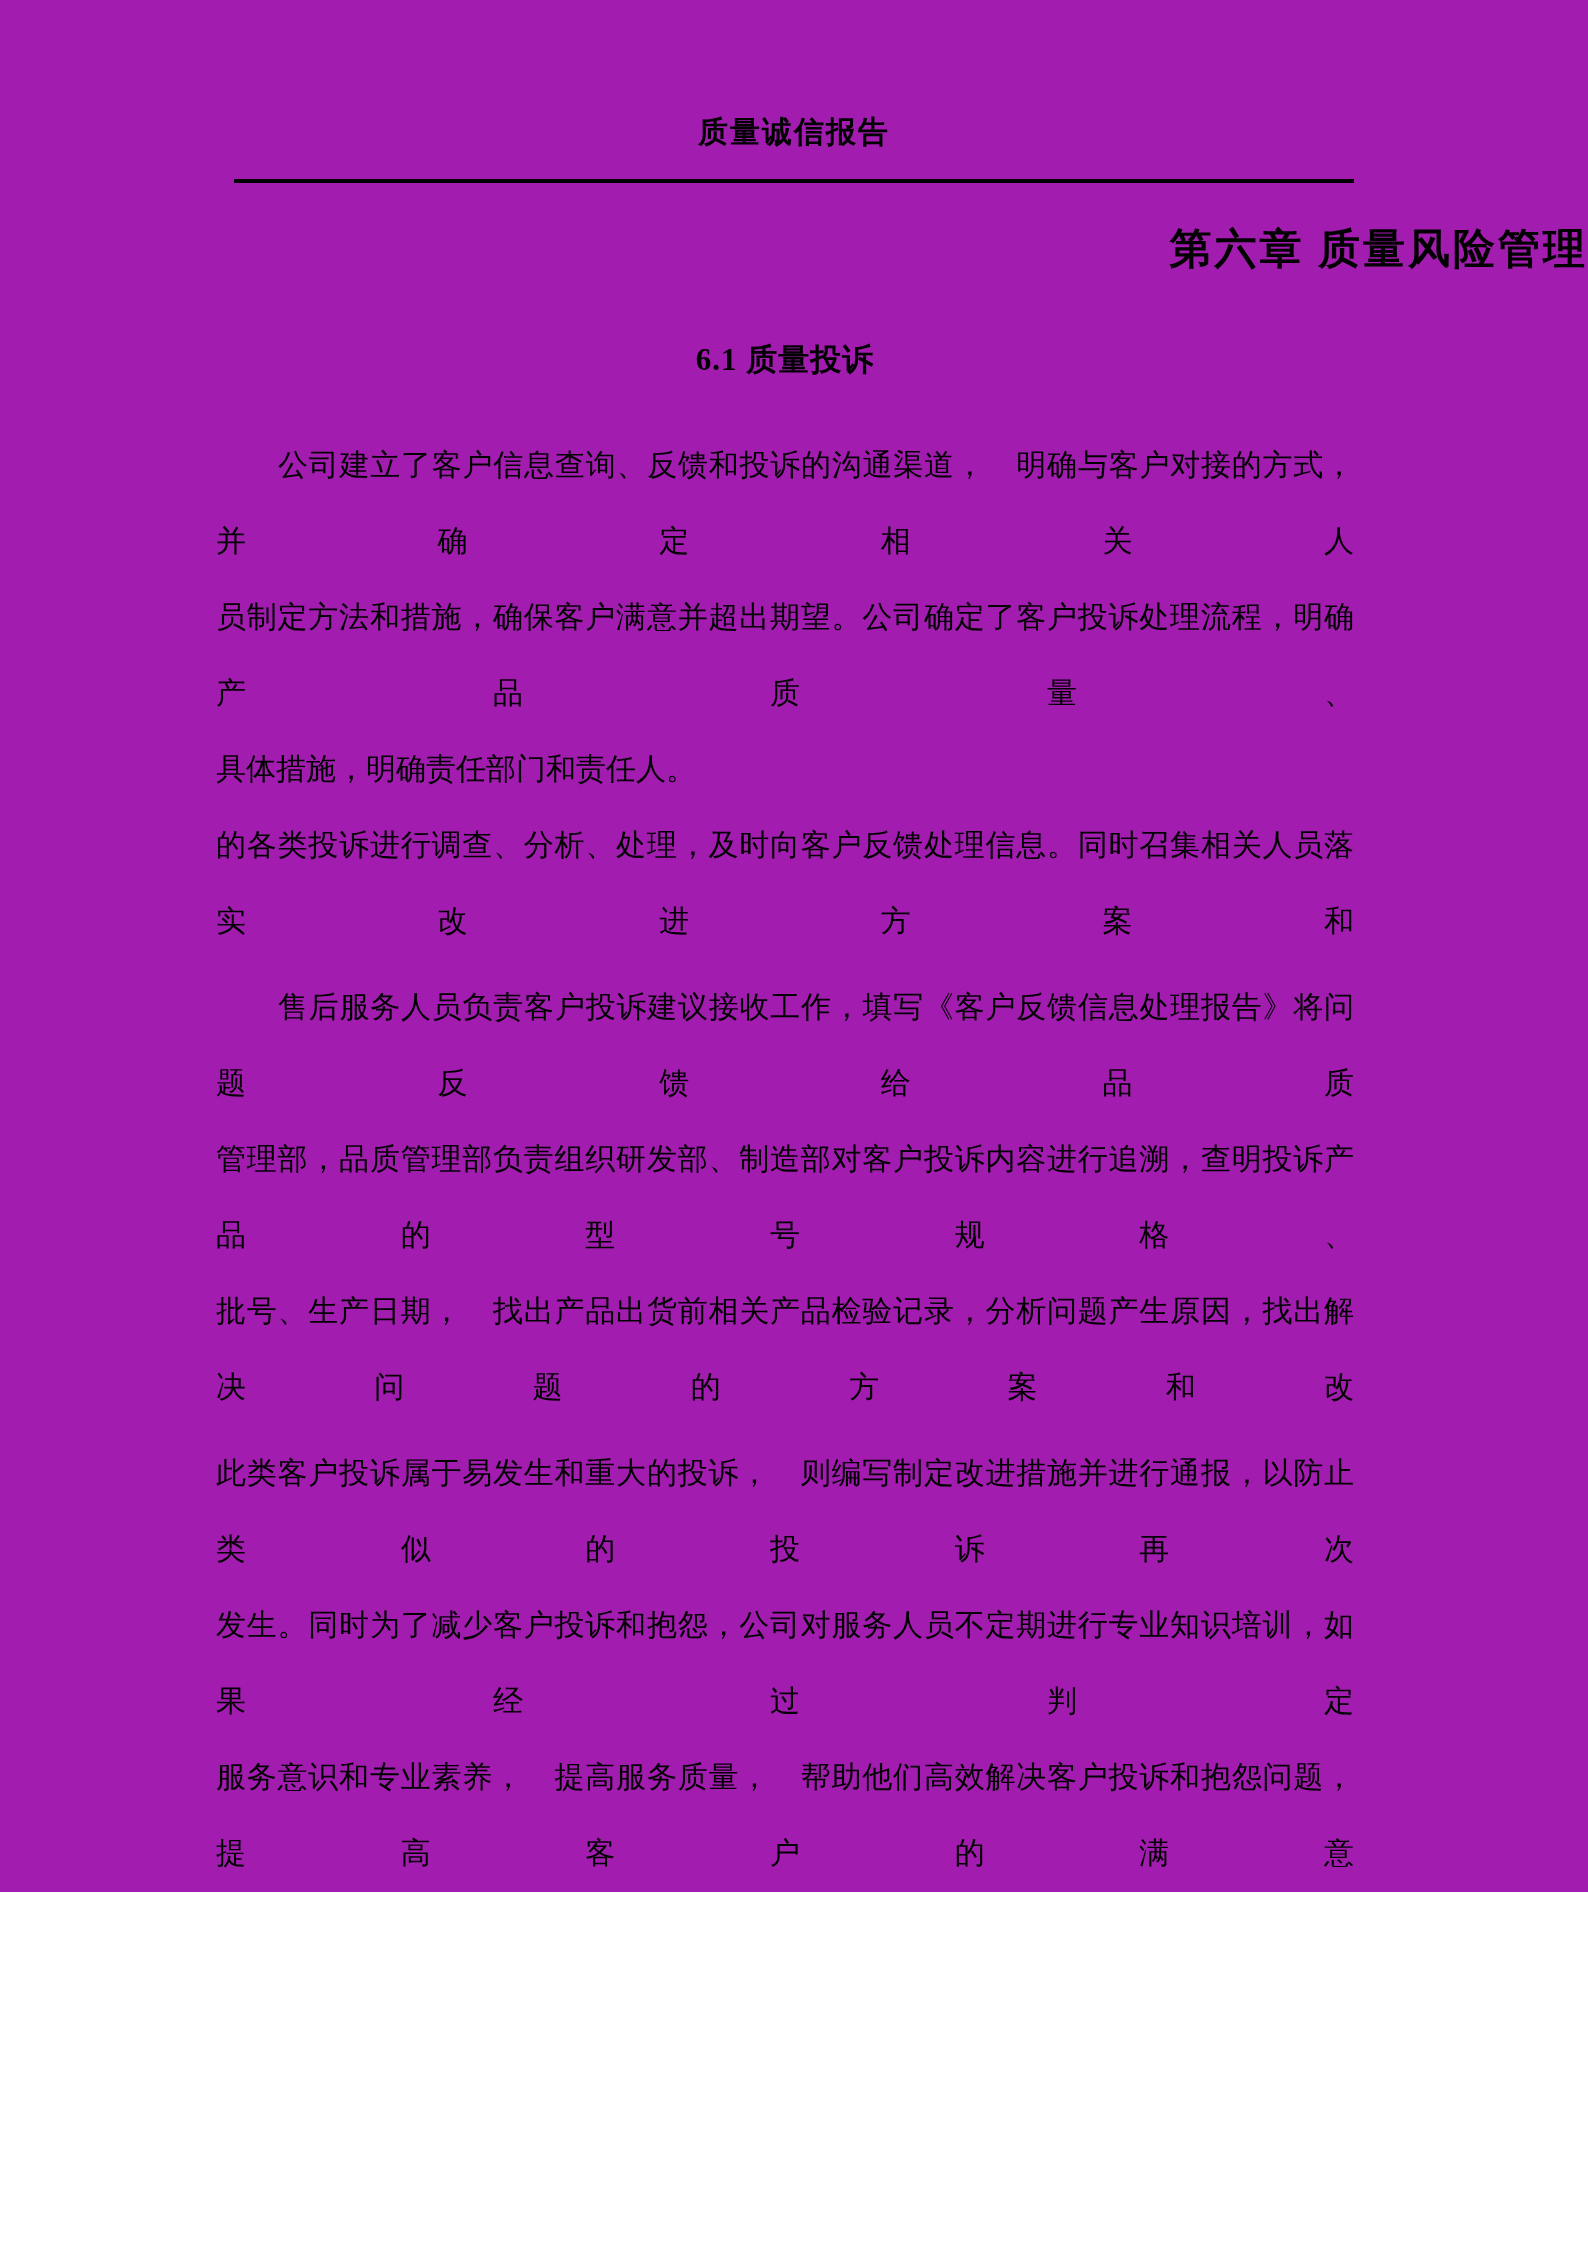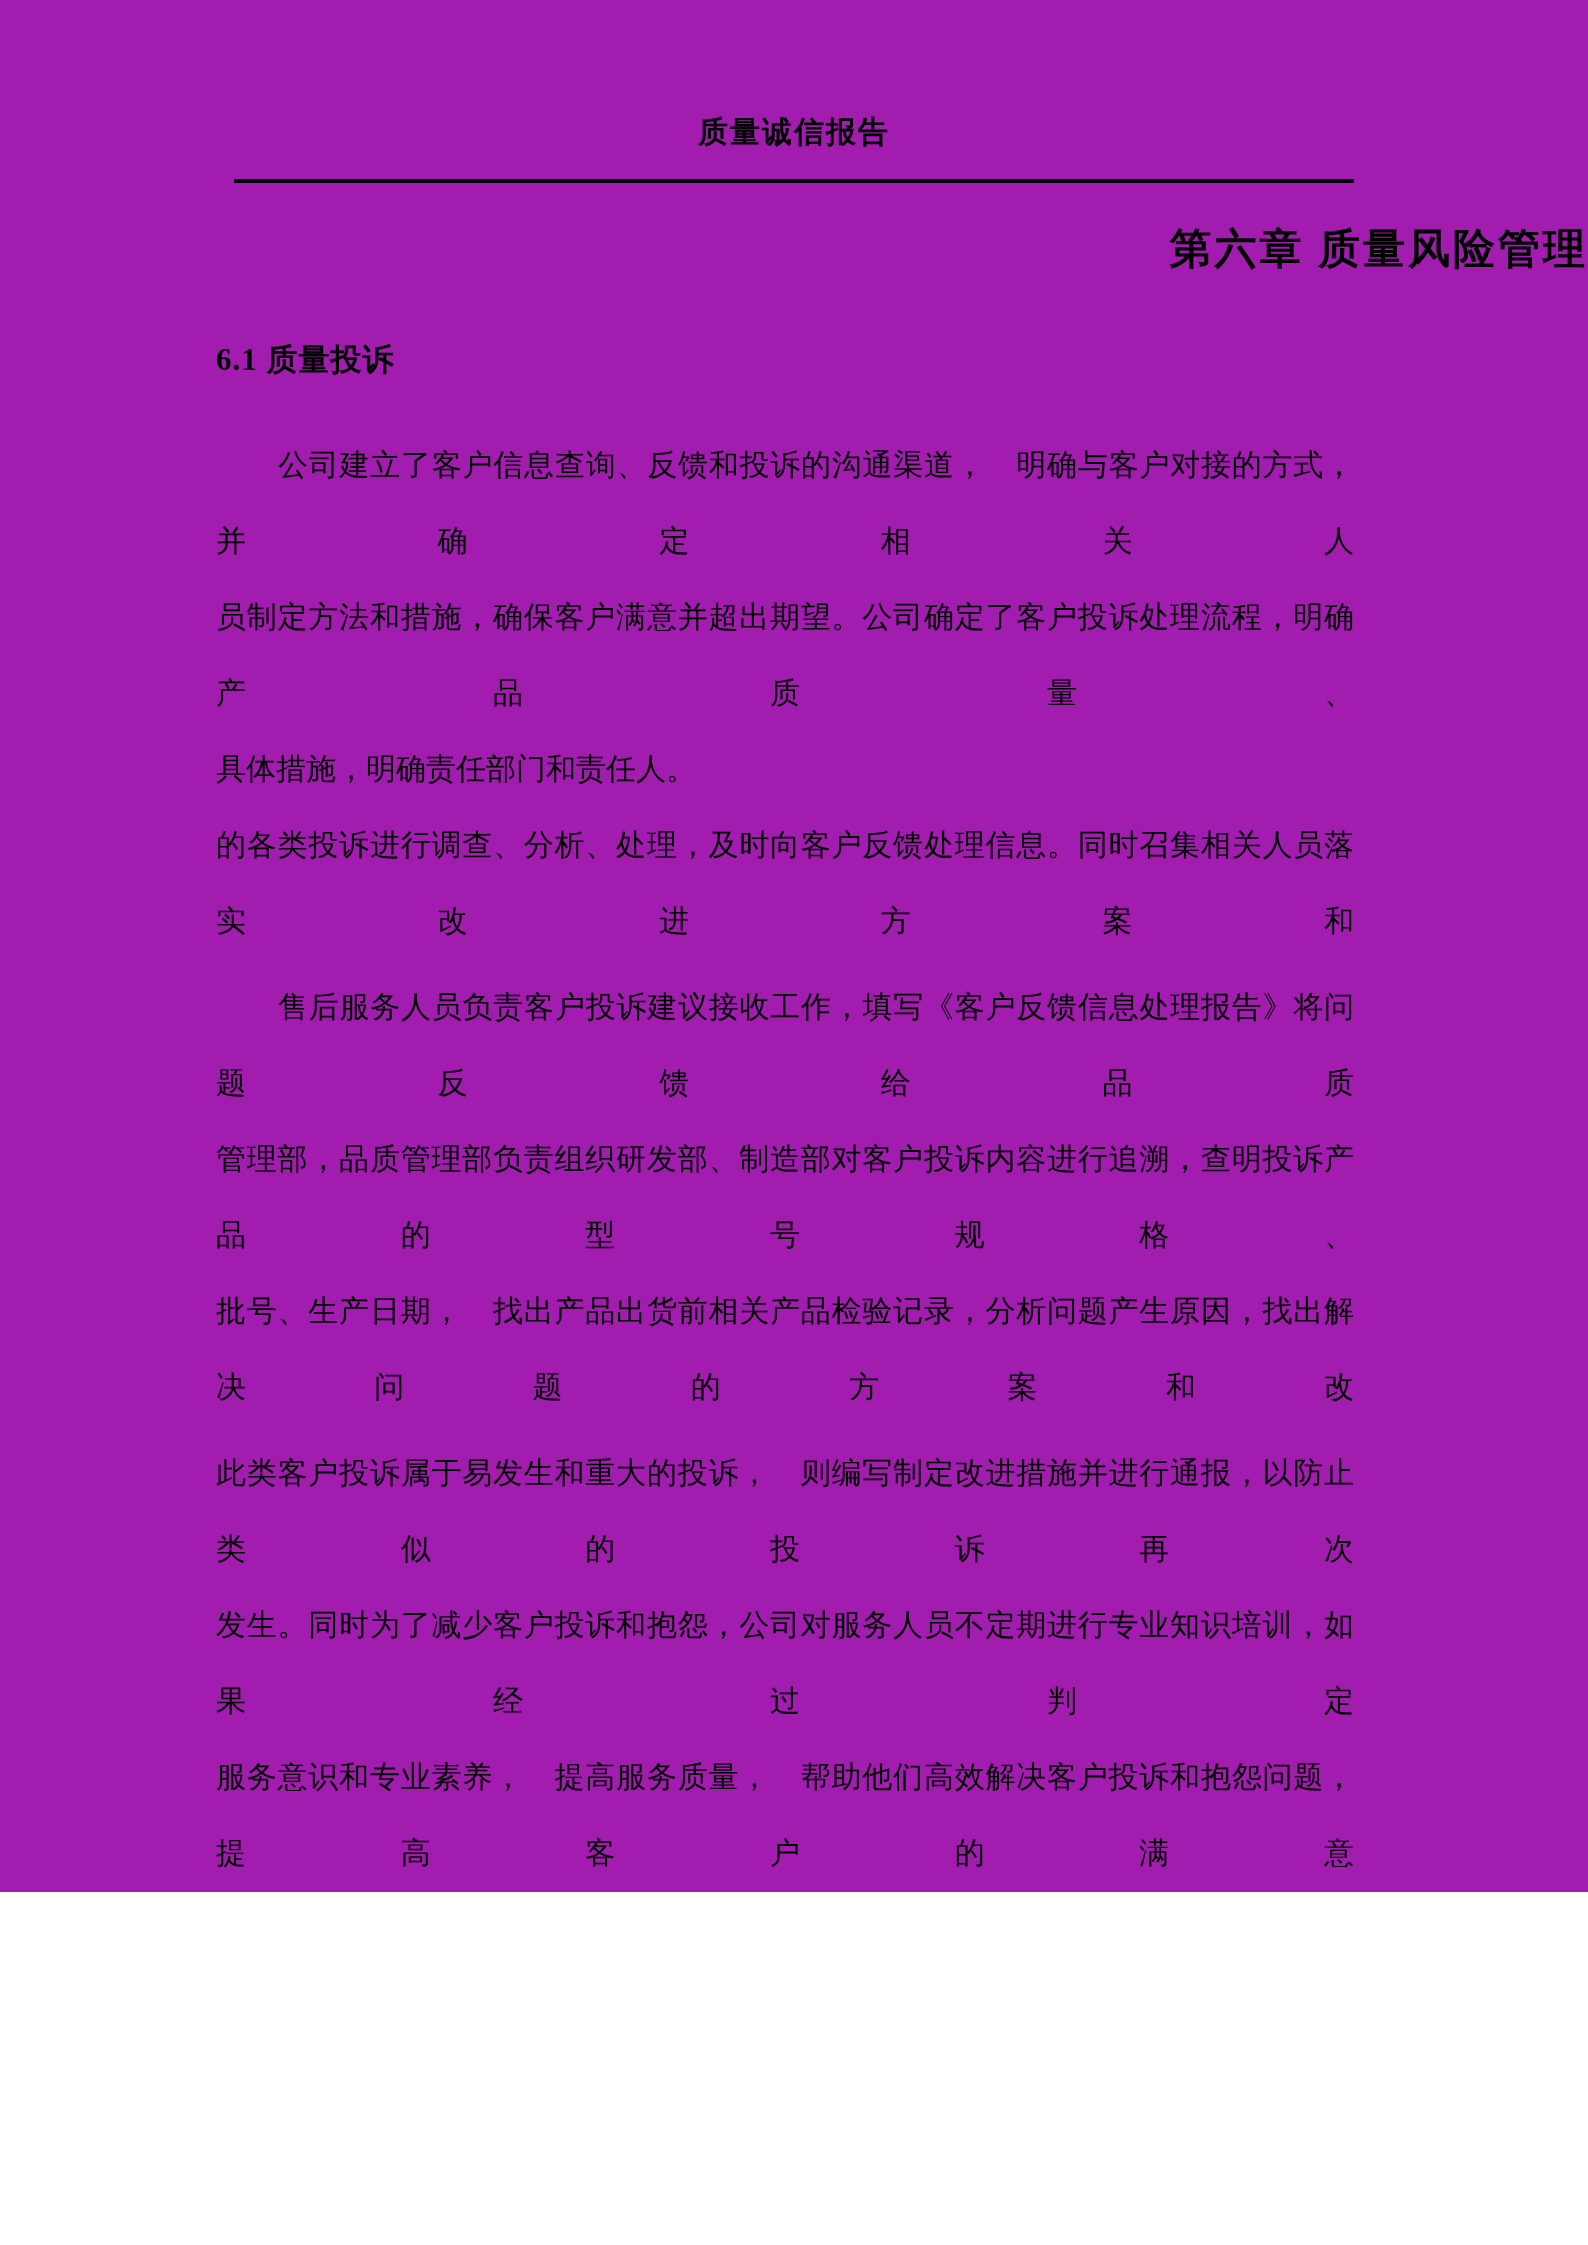--- a/index.html
+++ b/index.html
@@ -38,21 +38,21 @@
   .content {
     width: 1138px;
     margin-left: 216px;
   }
   .sec-heading {
     margin: 0;
     font-size: 31px;
     font-weight: 700;
     letter-spacing: 1px;
   }
-  .h61   { margin-top: 62px; }
+  .h61   { margin-top: 62px; text-align: center; }
   
   .para {
     margin-top: 10px;
     font-size: 30px;
     line-height: 76px;
   }
   .para.p-first { margin-top: 46px; }
   .para .line { text-align: justify; text-align-last: justify; }
   .para .line.last { text-align-last: left; }
   .para .line.first { text-indent: 62px; }

